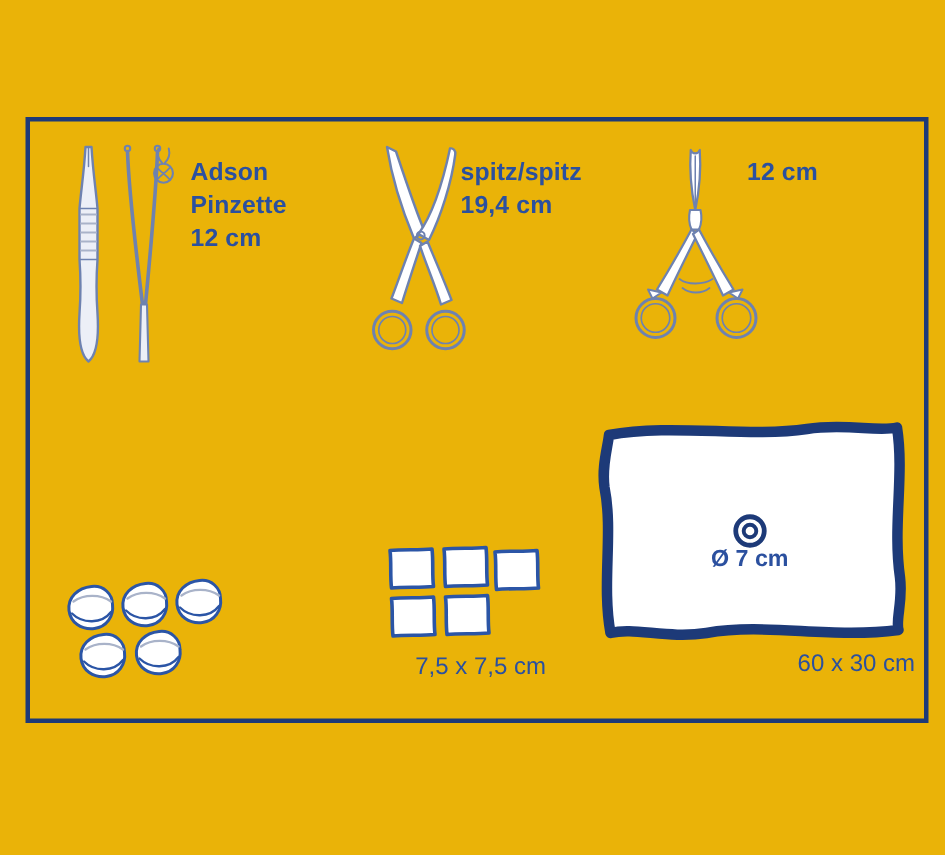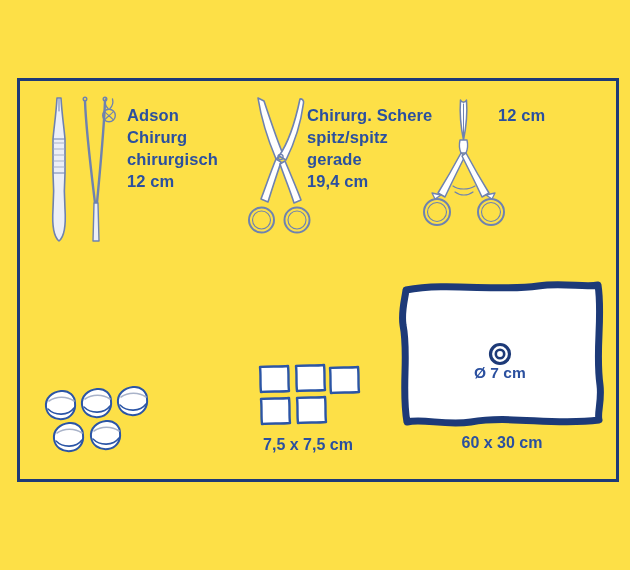--- a/index.html
+++ b/index.html
@@ -1,25 +1,25 @@
 <!DOCTYPE html>
 <html style="--frame: #1d3a78; --text: #2b509f; --outline: #6e82b0; --fill: #eceff7; --shade: #a9b3c9; --supply: #2b55a6; --drape: #1d3a78;"><head>
 <meta charset="utf-8">
 <style>
   :root{
     --frame:#1d3a78; --text:#2b509f; --outline:#6e82b0; --fill:#eceff7;
     --shade:#a9b3c9; --supply:#2b55a6; --drape:#1d3a78;
   }
   *{margin:0;padding:0;box-sizing:border-box}
   body{background:#fff;font-family:"Liberation Sans",sans-serif;}
-  .canvas{position:relative;width:630px;height:570px;background:#fde047;overflow:hidden;padding-left:15px;}
+  .canvas{position:relative;width:630px;height:570px;background:#eab308;overflow:hidden;padding-left:15px;}
   .frame{position:absolute;left:17px;top:78px;width:602px;height:404px;border:3px solid var(--frame);}
   .abs{position:absolute;}
   .label{color:var(--text);font-size:16.5px;line-height:22px;font-weight:600;letter-spacing:.1px;}
-  .dim-label{color:var(--text);font-size:16px;font-weight:700;text-align:center;}
+  .dim-label{color:var(--text);font-size:16px;font-weight:400;text-align:right;}
   .hole-label{color:var(--text);font-size:15.5px;font-weight:600;text-align:right;}
   svg{display:block;overflow:visible;}
   .s-out{stroke:var(--outline);fill:none;stroke-linecap:round;}
   .s-fill{stroke:var(--outline);fill:var(--fill);stroke-linejoin:round;stroke-linecap:round;}
   .s-white{stroke:var(--outline);fill:#fff;stroke-linejoin:round;stroke-linecap:round;}
   .s-shade{stroke:var(--shade);fill:none;stroke-linecap:round;}
   .s-supply{stroke:var(--supply);fill:#fff;stroke-linejoin:round;stroke-linecap:round;}
   .s-supply-line{stroke:var(--supply);fill:none;stroke-linecap:round;}
   .s-drape{stroke:var(--drape);fill:#fff;stroke-linejoin:round;}
   .s-ring{stroke:var(--drape);fill:none;}
@@ -45,41 +45,38 @@
 
   <svg class="abs" style="left:99px;top:98px" width="20" height="27" viewBox="0 0 20 27">
     <path class="s-out" stroke-width="1.3" d="M6.5,1 C5.5,5 6.5,8 9,10.5"></path>
     <path class="s-out" stroke-width="1.3" d="M13.5,1 C14.5,5 13.5,8 11,10.5"></path>
     <circle class="s-out" stroke-width="1.4" cx="10" cy="17.5" r="6.3"></circle>
     <path class="s-out" stroke-width="1.2" d="M6,14 C8,16.5 12,19 14,21.5 M14,14 C12,16.5 8,19 6,21.5"></path>
   </svg>
 
   <div class="abs label" style="left:127px;top:104px">
     <div>Adson</div>
-    <div>Chirurg</div>
-    <div>chirurgisch</div>
+    <div>Pinzette</div>
     <div>12 cm</div>
   </div>
 
   <svg class="abs" style="left:245px;top:96px" width="72" height="142" viewBox="0 0 72 142">
     <path class="s-white" stroke-width="1.6" d="M13,2 L19,5 C26,26 33,47 38,58 L31,63 C23,44 16,21 13,2 Z"></path>
     <path class="s-white" stroke-width="1.6" d="M55,3 C51,22 44,46 34,60 L41,64 C49,48 56,26 58.5,7 C59,4.5 57,2.5 55,3 Z"></path>
     <path class="s-white" stroke-width="1.6" d="M31,63 L36,66 C32,78 27,93 23,106 L16,103 C21,90 26,75 31,63 Z"></path>
     <path class="s-white" stroke-width="1.6" d="M40,65 L35,68 C39,80 45,94 49,107 L56,104 C51,91 45,77 40,65 Z"></path>
     <circle class="s-out" stroke-width="1.3" cx="35.5" cy="61" r="2.6" fill="#c9d2e4"></circle>
     <circle class="s-out" stroke-width="2" cx="16.5" cy="124" r="12.5"></circle>
     <circle class="s-out" stroke-width="1.1" cx="16.5" cy="124" r="9"></circle>
     <circle class="s-out" stroke-width="2" cx="52" cy="124" r="12.5"></circle>
     <circle class="s-out" stroke-width="1.1" cx="52" cy="124" r="9"></circle>
   </svg>
 
   <div class="abs label" style="left:307px;top:104px">
-    <div>Chirurg. Schere</div>
     <div>spitz/spitz</div>
-    <div>gerade</div>
     <div>19,4 cm</div>
   </div>
 
   <svg class="abs" style="left:421px;top:98px" width="88" height="140" viewBox="0 0 88 140">
     <path class="s-white" stroke-width="1.5" d="M39.5,2 C38.5,16 40,30 42.5,42 C45,30 46.5,16 45.5,2 C44.5,5 40.5,5 39.5,2 Z"></path>
     <path class="s-out" stroke-width="1" d="M42.5,6 L42.5,40"></path>
     <path class="s-white" stroke-width="1.4" d="M39,42 C38,46.5 38,50.5 40,55 L45,55 C47,50.5 47,46.5 46,42 Z"></path>
     <path class="s-white" stroke-width="1.5" d="M40,55 L44,58 C37,72 30,86 24,99 L17,95 C25,82 33,68 40,55 Z"></path>
     <path class="s-white" stroke-width="1.5" d="M45,55 L41,58 C48,72 55,86 61,99 L68,95 C60,82 52,68 45,55 Z"></path>
     <path class="s-white" stroke-width="1.3" d="M20,97 L11,95 L14,101 Z"></path>

